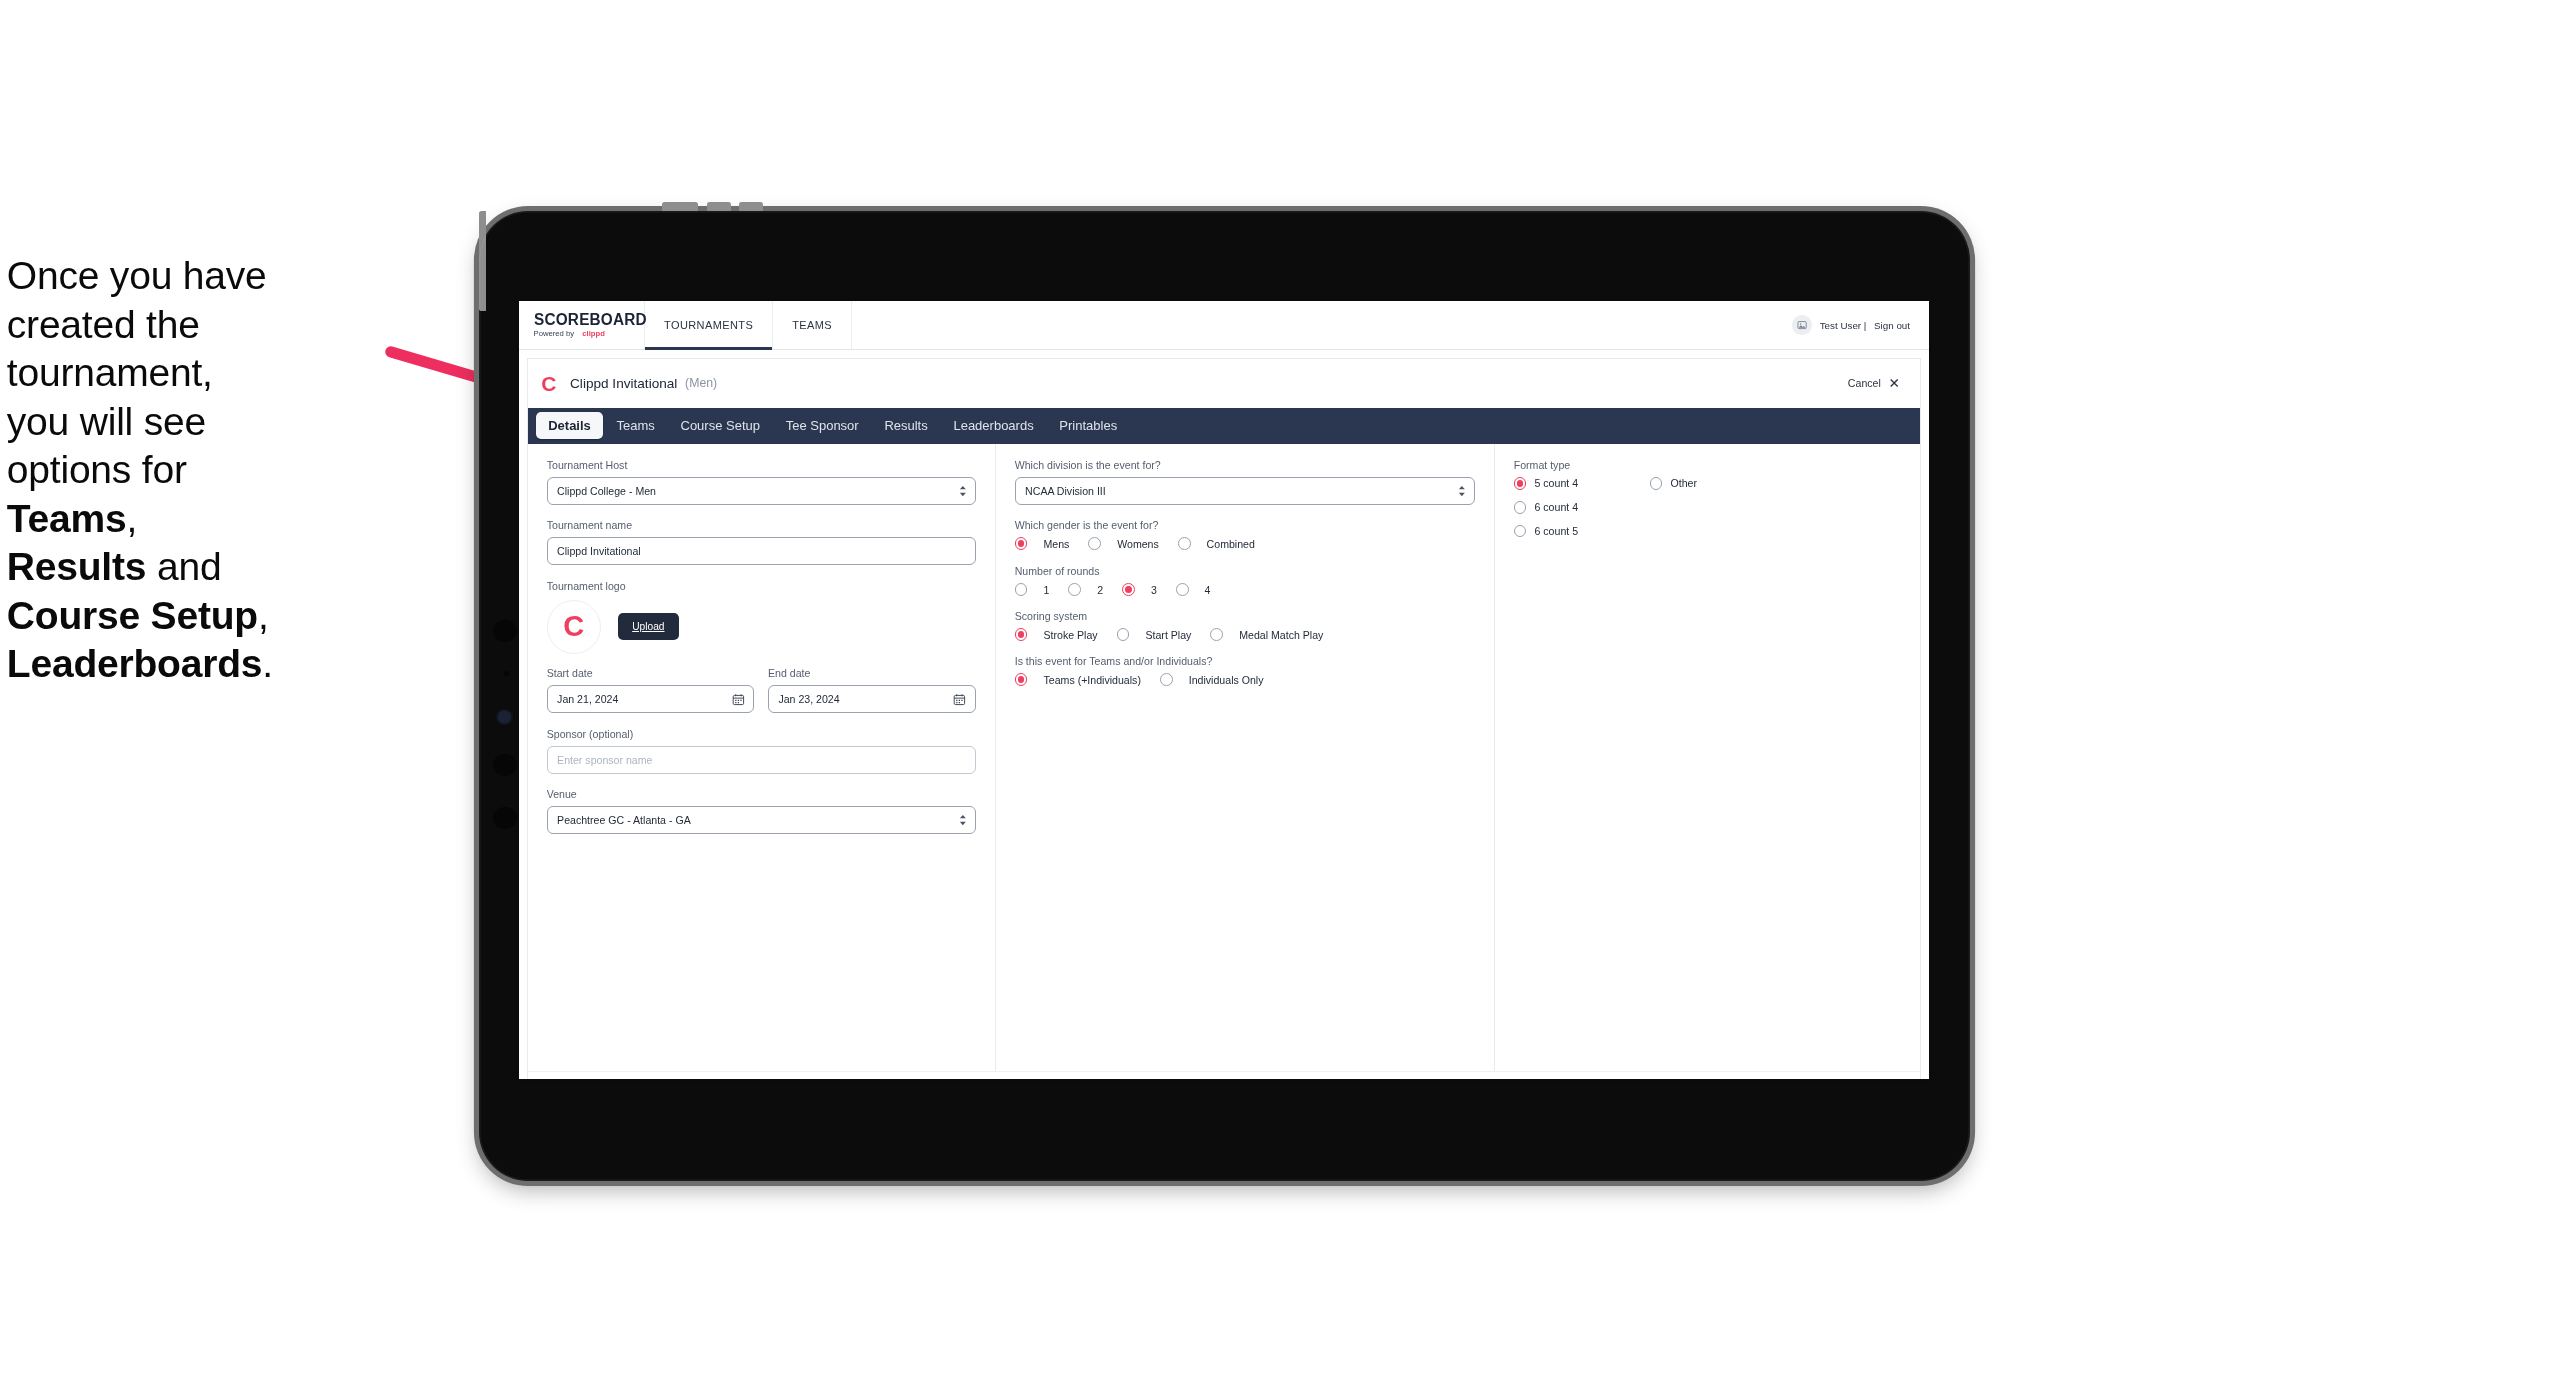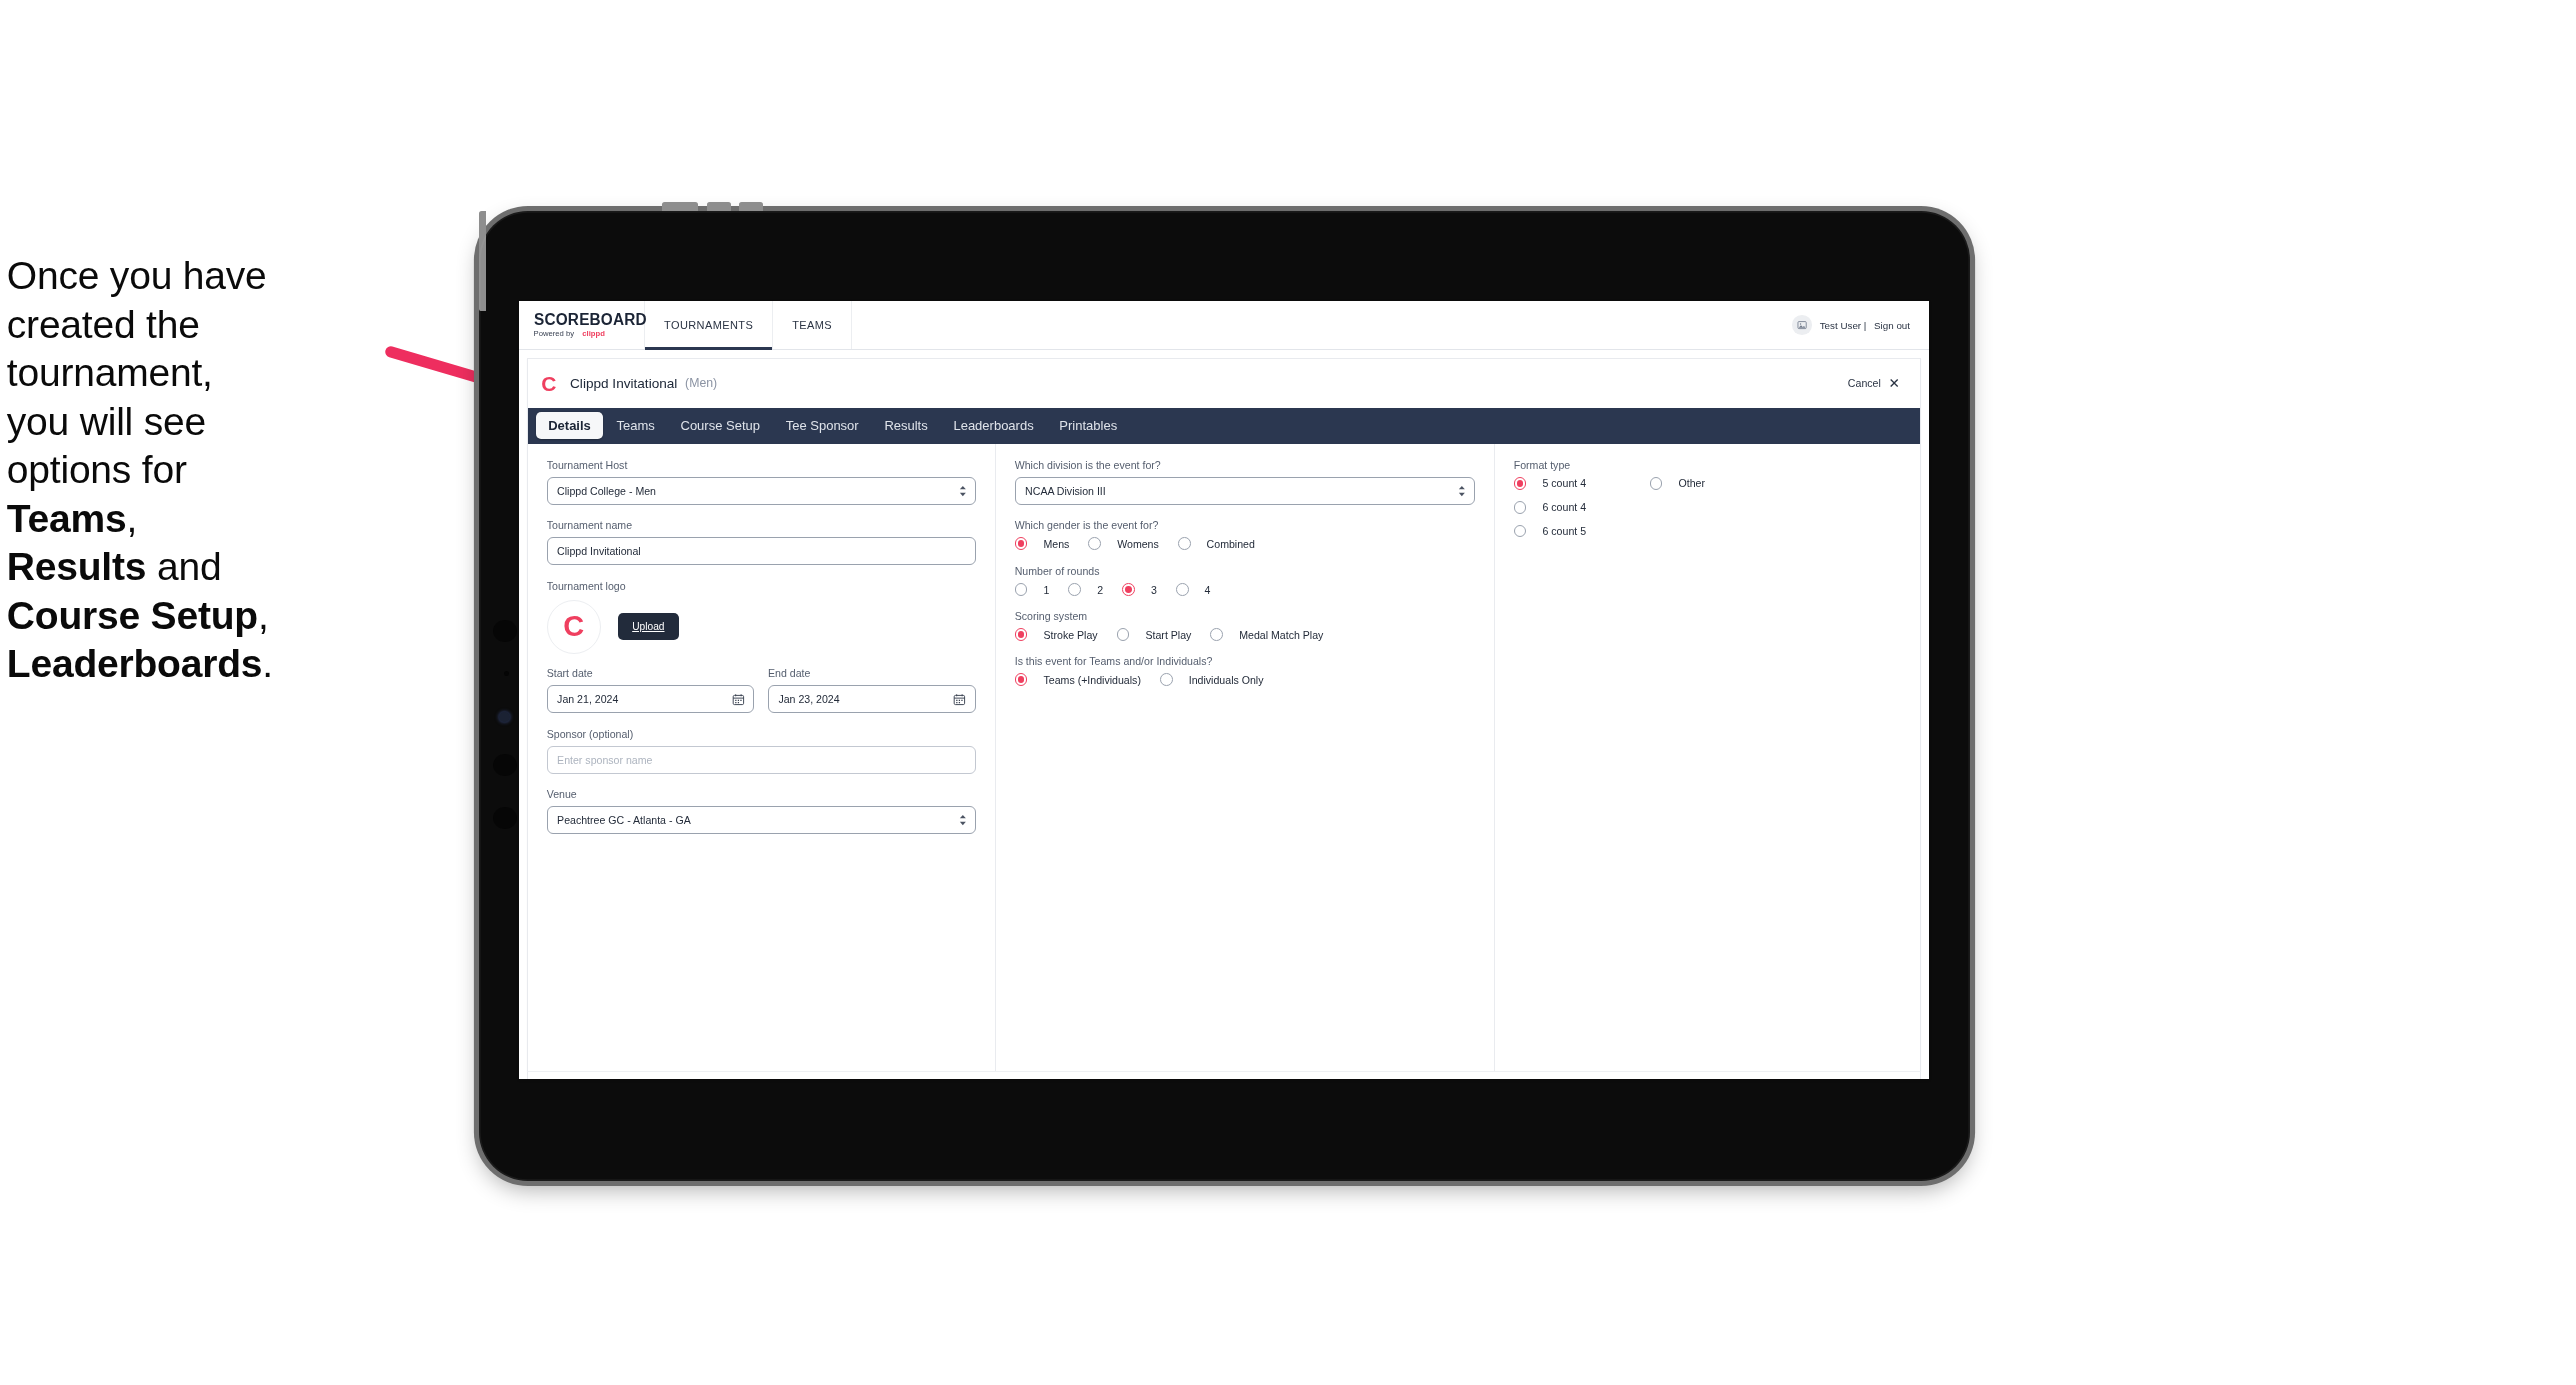--- a/index.html
+++ b/index.html
@@ -242,21 +242,21 @@
   }
   .rdo.on { border-color: #ef3f5f; }
   .rdo.on::after {
     content:""; width: 6.8px; height: 6.8px; border-radius: 50%; background:#ef3f5f;
   }
   .radio-label { font-size: 10.6px; color:#242c3a; }
 
   
   #format-grid { display:flex; }
   #format-list-a { width: 136px; }
-  .fmt-opt { display:flex; align-items:center; gap:16px; margin-bottom: 11px; cursor:pointer; }
+  .fmt-opt { display:flex; align-items:center; gap:8px; margin-bottom: 11px; cursor:pointer; }
 
   
   #footer {
     margin: 0 7.7px;
     height: 49px;
     background:#fff;
     border: 0.9px solid #e8eaee;
     border-top: 0.9px solid #eef0f3;
     display:flex; align-items:center; justify-content:flex-end;
     padding-right: 20.4px; gap: 0;

